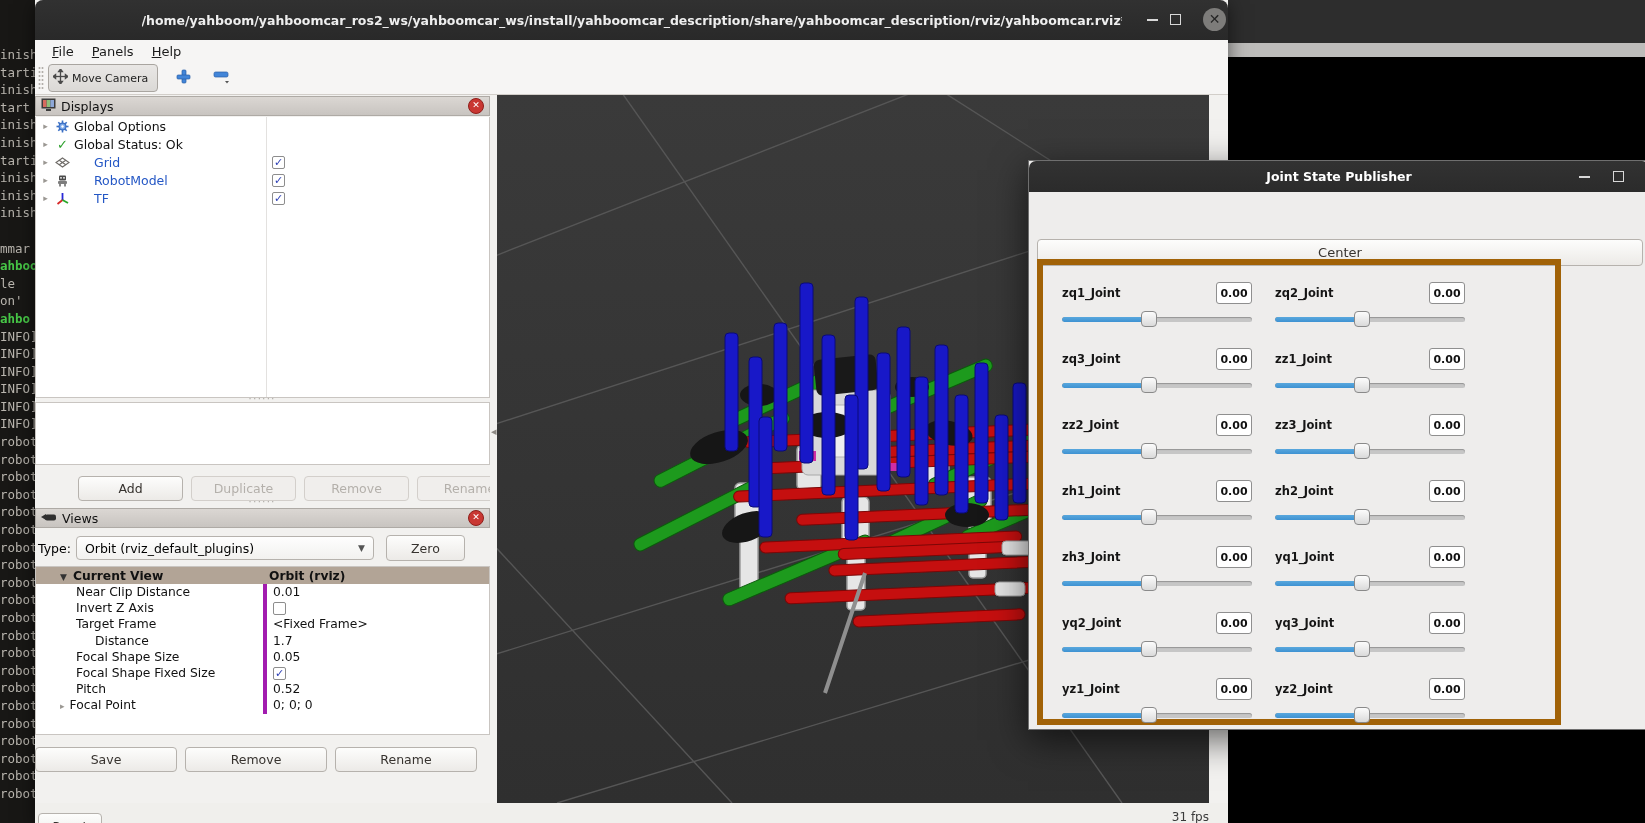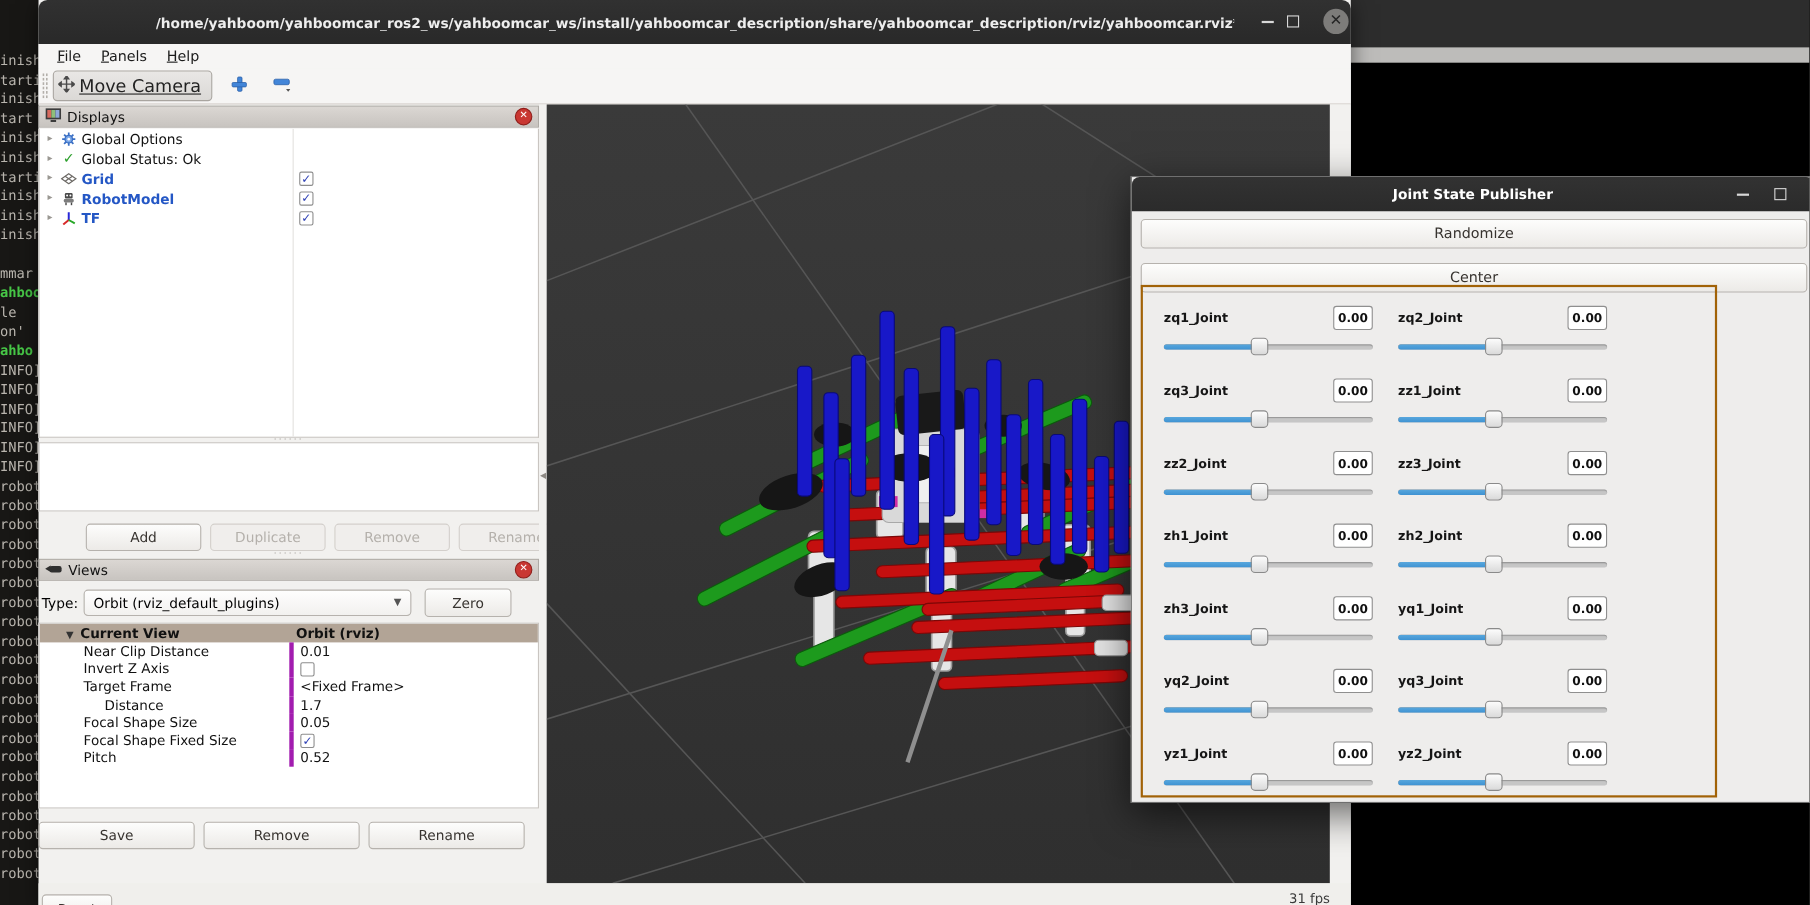--- a/index.html
+++ b/index.html
@@ -27,37 +27,37 @@
   .wc-close{position:absolute;left:1168px;top:8px;width:23px;height:23px;border-radius:50%;background:#7d7c7a;
     color:#262626;font-size:14px;line-height:22px;text-align:center;font-weight:bold;}
   .menubar{position:absolute;left:0;top:40px;width:100%;height:22px;background:#f6f5f4;display:flex;
     align-items:center;padding-left:8px;box-sizing:border-box;font-size:13px;color:#1b1b1b;}
   .menu-item{padding:0 9px;}
   .toolbar{position:absolute;left:0;top:62px;width:100%;height:33px;background:#f6f5f4;
     border-bottom:1px solid #d2cec9;display:flex;align-items:center;box-sizing:border-box;}
   .tb-handle{width:6px;height:24px;margin:0 4px 0 3px;
     background-image:radial-gradient(#b3afaa 1px,transparent 1.1px);background-size:3px 4px;}
   .tool-btn{height:26px;display:flex;align-items:center;gap:4px;padding:0 9px 0 4px;border:1px solid #a9a5a0;
-    border-radius:4px;background:linear-gradient(#e9e7e5,#dbd9d6);font-size:16px;color:#222;text-decoration:underline;}
+    border-radius:4px;background:linear-gradient(#e9e7e5,#dbd9d6);font-size:11px;color:#222;}
   .tb-ico{width:26px;height:26px;display:flex;align-items:center;justify-content:center;margin-left:12px;}
 
   
   .panel-hdr{position:absolute;left:0;width:455px;height:20px;background:linear-gradient(#dbd7d3,#c8c4c0);
     border:1px solid #aeaaa5;box-sizing:border-box;display:flex;align-items:center;gap:5px;padding:0 5px;
     font-size:12.5px;color:#111;}
   .close-dot{margin-left:auto;width:14px;height:14px;border-radius:50%;background:var(--close-red);
     border:1px solid #8f1f1b;color:#fff;font-size:9px;line-height:13px;text-align:center;font-weight:bold;}
   .tree{position:absolute;left:0;top:117px;width:455px;height:281px;background:#fff;
     border:1px solid #c9c5c1;border-top:none;box-sizing:border-box;overflow:hidden;}
   .tree::after{content:'';position:absolute;left:230px;top:0;bottom:0;width:1px;background:#e3e1df;}
   .trow{position:relative;height:18px;display:flex;align-items:center;font-size:12.5px;color:#111;}
   .trow .arrow{width:15px;text-align:center;color:#9a9792;font-size:9px;flex:none;padding-left:2px;}
   .trow .ticon{width:19px;flex:none;display:flex;align-items:center;justify-content:center;}
   .trow .tlabel{padding-left:2px;}
-  .trow .tlabel.accent{color:var(--display-link);font-weight:bold;}
+  .trow .tlabel.accent{color:var(--display-link);font-weight:normal;margin-left:20px;}
   .trow .tval{position:absolute;left:230px;padding-left:6px;display:flex;align-items:center;}
   .cbx{display:inline-block;width:13px;height:13px;background:#fff;border:1px solid #8d8d8d;border-radius:2px;
     font-size:11px;line-height:12px;text-align:center;color:#2d3fb5;font-weight:bold;box-sizing:border-box;}
   .dots{position:absolute;left:0;width:455px;text-align:center;color:#9b9792;font-size:8px;letter-spacing:2px;height:5px;line-height:4px;}
   .helpbox{position:absolute;left:0;top:402px;width:455px;height:63px;background:#fff;border:1px solid #c9c5c1;box-sizing:border-box;}
   .btnrow{position:absolute;display:flex;gap:8px;}
   .btn{height:23px;border:1px solid #b6b2ad;border-radius:4px;background:linear-gradient(#fdfdfc,#eceae7);
     font-size:12.5px;color:#37332f;display:flex;align-items:center;justify-content:center;}
   .btn.disabled{color:#b4b0ab;background:#f0eeec;border-color:#d3cfcb;}
   .typerow{position:absolute;left:0;top:536px;width:455px;height:24px;display:flex;align-items:center;font-size:12.5px;}
@@ -85,21 +85,21 @@
   .statusbar{position:absolute;left:0;top:803px;width:1193px;height:20px;background:#f0efec;}
   .fps{position:absolute;left:1098px;top:7px;width:76px;text-align:right;font-size:12px;color:#3a3a3a;}
   .reset-btn{position:absolute;left:3px;top:813px;width:62px;height:24px;z-index:3;}
 
   
   .jsp{position:absolute;left:1028px;top:160px;width:622px;height:570px;background:#eeedec;
     border:1px solid #6f6f6f;box-sizing:border-box;box-shadow:0 10px 34px rgba(0,0,0,.6);}
   .jsp-title{position:absolute;left:0;top:0;width:100%;height:31px;background:linear-gradient(#323232,#2b2b2b);
     border-radius:7px 7px 0 0;color:#fff;font-weight:bold;font-size:12.5px;display:flex;align-items:center;justify-content:center;}
   .jsp-btn{position:absolute;left:8px;width:604px;height:25px;font-size:13px;}
-  .joints{position:absolute;left:8px;top:98px;width:524px;height:466px;border:2px solid #a16207;
+  .joints{position:absolute;left:8px;top:98px;width:524px;height:466px;border:6px solid #a16207;
     box-sizing:border-box;display:grid;grid-template-columns:190px 190px;column-gap:23px;
     grid-auto-rows:47px;row-gap:19px;padding:16px 0 0 19px;align-content:start;}
   .jhead{display:flex;justify-content:space-between;align-items:center;height:24px;}
   .jlabel{font-weight:bold;font-size:11.5px;color:#151515;}
   .jval{width:36px;height:22px;background:#fff;border:1px solid #8f8f8f;border-radius:3px;font-weight:bold;
     font-size:11px;display:flex;align-items:center;justify-content:center;color:#111;box-sizing:border-box;}
   .slider{position:relative;height:17px;margin-top:6px;}
   .sl-track{position:absolute;left:0;right:0;top:6px;height:5px;border-radius:2.5px;background:#c6c6c6;
     box-shadow:inset 0 1px 1px rgba(0,0,0,.25);overflow:hidden;}
   .sl-fill{height:100%;border-radius:2.5px;background:linear-gradient(#58a7dd,var(--accent-blue));}
@@ -297,20 +297,24 @@
           </div>
           <div class="vrow">
             <span class="vname" style="padding-left: 40px;">Focal Shape Fixed Size</span>
             <span class="vval">
               <span class="cbx">✓</span>
             </span>
           </div>
           <div class="vrow">
             <span class="vname" style="padding-left: 40px;">Pitch</span>
             <span class="vval">0.52</span>
+          </div>
+          <div class="vrow">
+            <span class="vname" style="padding-left: 24px;"><span class="arrow">▸</span>Focal Point</span>
+            <span class="vval">0; 0; 0</span>
           </div>
         </div>
     </div>
     <div class="btnrow" id="saverow" style="left:0;top:747px;">
         <div class="btn" style="width: 140px;">Save</div>
         <div class="btn" style="width: 140px;">Remove</div>
         <div class="btn" style="width: 140px;">Rename</div>
       </div>
 
     <div class="splitter"></div>
@@ -408,21 +412,20 @@
     </div>
     <div class="btn reset-btn">Reset</div>
   </div>
 
   <div class="jsp">
     <div class="jsp-title">
       <span>Joint State Publisher</span>
       <span class="wc-min" style="left:550px;top:15px;"></span>
       <span class="wc-max" style="left:584px;top:10px;"></span>
     </div>
-    <div class="btn jsp-btn" style="top:38px;">Randomize</div>
     <div class="btn jsp-btn" style="top:78px;">Center</div>
     <div class="joints" id="joints">
         <div class="joint">
           <div class="jhead">
             <span class="jlabel">zq1_Joint</span>
             <span class="jval">0.00</span>
           </div>
           <div class="slider">
             <div class="sl-track">
               <div class="sl-fill" style="width:46%"></div>

